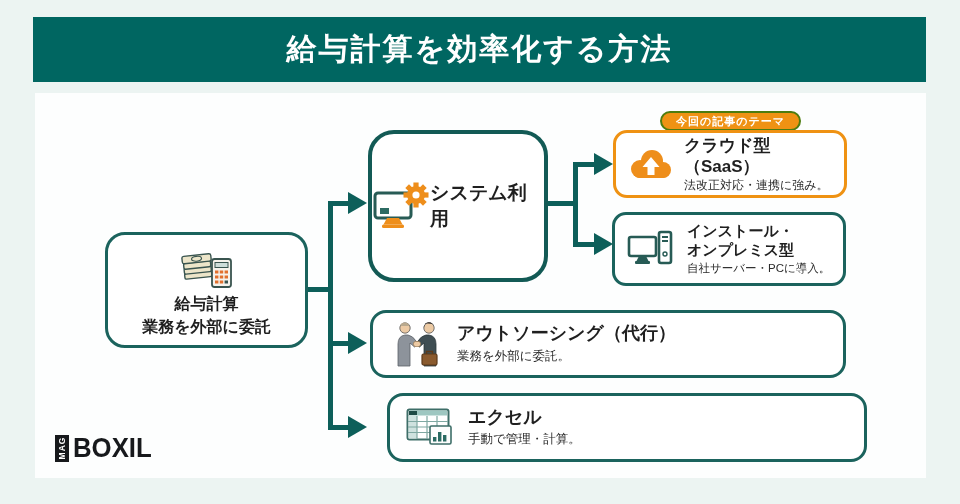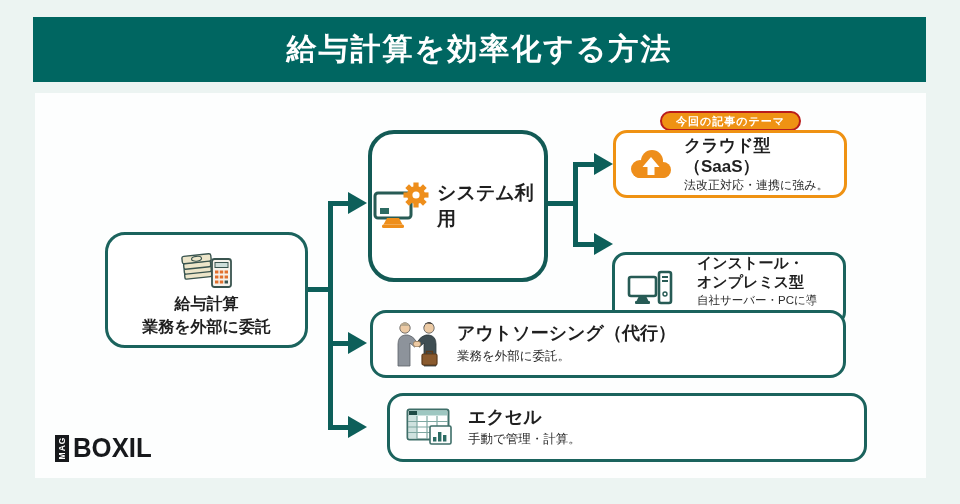--- a/index.html
+++ b/index.html
@@ -25,46 +25,46 @@
 
   
   .node { position:absolute; background:#ffffff; border:3px solid #1b635d; }
   .node-solution {
     left:105px; top:232px; width:203px; height:116px; border-radius:20px;
     display:flex; flex-direction:column; align-items:center; justify-content:center; padding-top:4px;
   }
   .node-solution .lbl { font-size:16px; font-weight:800; line-height:1.45; text-align:center; }
   .node-system {
     left:368px; top:130px; width:180px; height:152px; border-radius:26px; border-width:4px; border-color:#135a55;
-    display:flex; align-items:center; justify-content:center; gap:7px;
+    display:flex; align-items:center; justify-content:center; 
   }
   .node-system .lbl { font-size:19px; font-weight:800; }
   .node-cloud {
     left:613px; top:130px; width:234px; height:68px; border-radius:14px; border-color:#ef9213;
     display:flex; align-items:center; gap:10px; padding:6px 4px 4px 12px;
   }
   .node-install {
     left:612px; top:212px; width:234px; height:74px; border-radius:14px;
-    display:flex; align-items:center; gap:24px; padding:4px 8px 4px 12px;margin-top:40px;
+    display:flex; align-items:center; gap:14px; padding:4px 8px 4px 12px;
   }
   .node-wide { display:flex; align-items:center; gap:14px; padding-left:16px; }
   .node-outsourcing { left:370px; top:310px; width:476px; height:68px; border-radius:16px;padding-left:20px; }
   .node-excel { left:367px; top:393px; width:480px; height:69px; border-radius:16px;margin-left:20px; }
 
   .t-title { font-size:17px; font-weight:800; line-height:1.2; }
   .t-title-lg { font-size:18px; font-weight:800; line-height:1.2; margin-bottom:3px; }
   .t-title-sm { font-size:15px; font-weight:800; line-height:1.25; }
   .t-desc { font-size:12px; color:#2b2b2b; line-height:1.4; }
   .t-desc-lg { font-size:12.5px; color:#2b2b2b; }
 
   
   .theme-tag {
     position:absolute; left:660px; top:111px; height:20px; z-index:3;
     background:#ef9213; color:#ffffff; font-size:11px; font-weight:800;
-    border:2px solid #b91c1c; border-radius:11px;
+    border:2px solid #4d7c0f; border-radius:11px;
     display:flex; align-items:center; padding:0 14px; letter-spacing:1px;
   }
 
   
   .c-line { position:absolute; background:#0d5f5a; z-index:1; }
   .c-arrow {
     position:absolute; width:0; height:0; z-index:1;
     border-top:11px solid transparent; border-bottom:11px solid transparent;
     border-left:19px solid #0d5f5a;
   }

